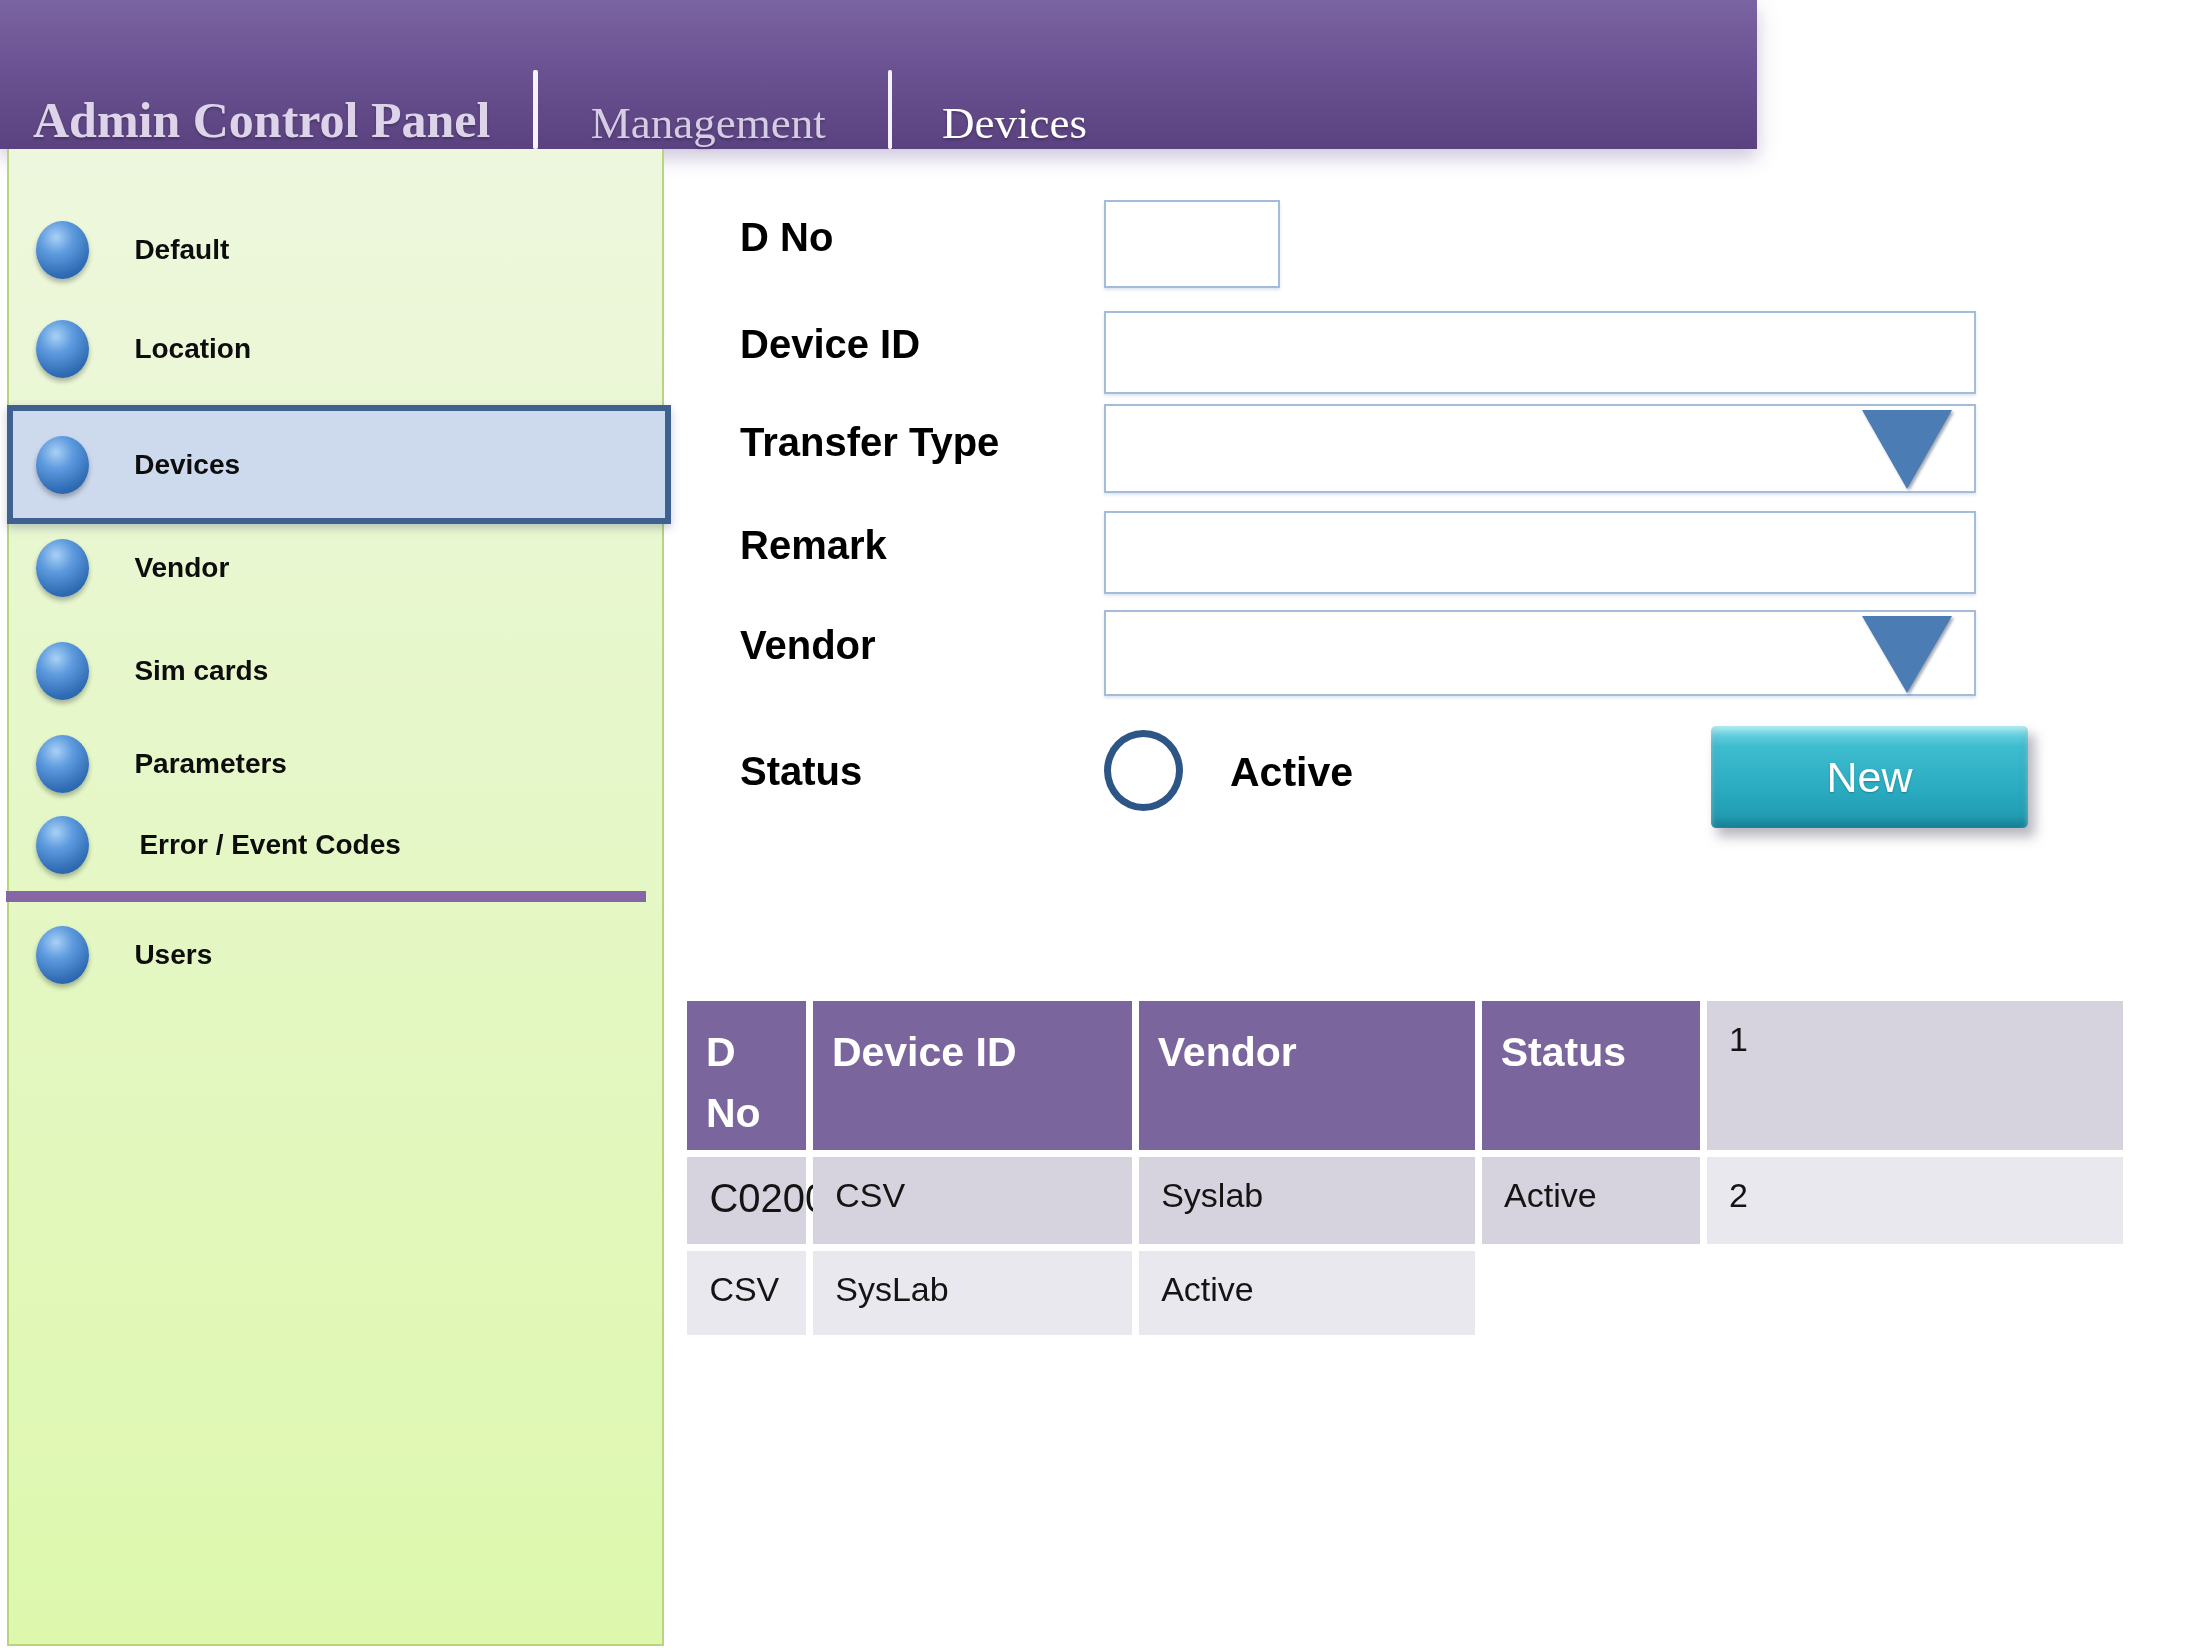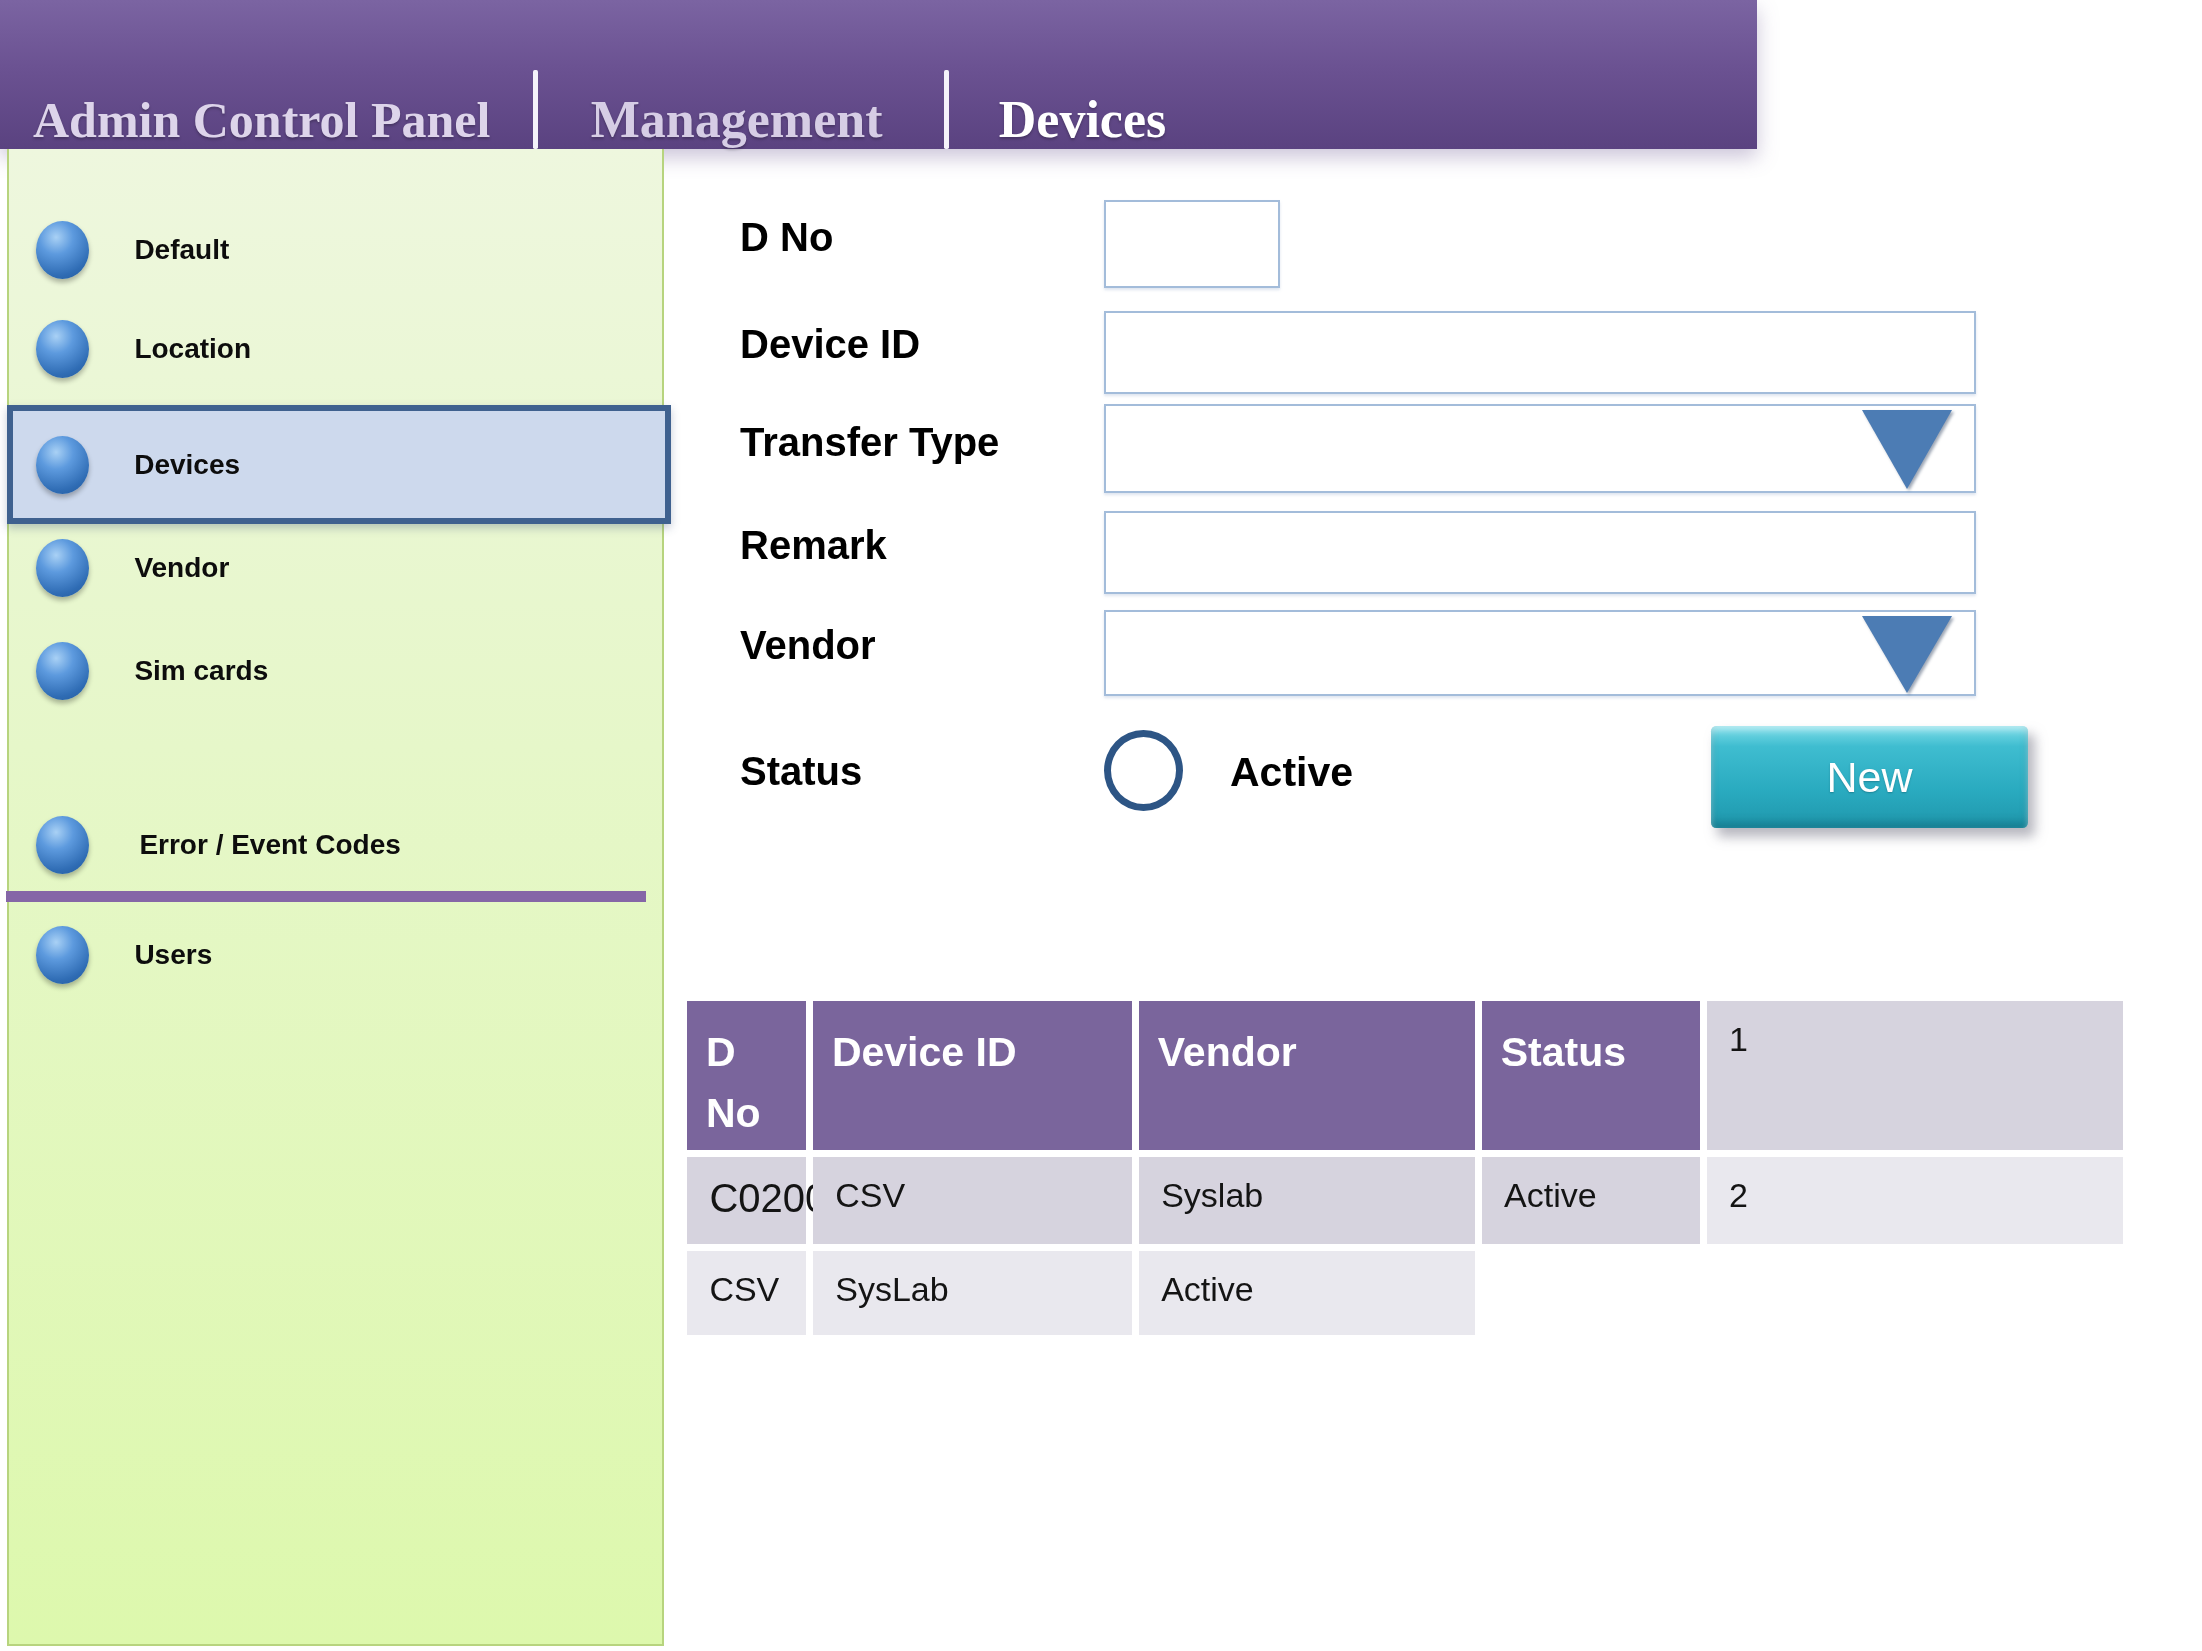--- a/index.html
+++ b/index.html
@@ -23,21 +23,21 @@
     color:#ddd4ea; text-shadow:0 1.7px 2.6px rgba(0,0,0,0.25);
     white-space:nowrap;
   }
   .hdr-divider {
     width:4.3px; height:79px; background:#f5f2fa; border-radius:1.7px;
     flex:0 0 auto;
   }
   .hdr-divider.d1 { margin-left:43px; }
   .hdr-divider.d2 { margin-left:62px; }
   .nav-item {
-    font-size:52px; font-weight:bold; white-space:nowrap; cursor:pointer;
+    font-size:45px; font-weight:normal; white-space:nowrap; cursor:pointer;
     text-shadow:0 1.7px 2.6px rgba(0,0,0,0.25);
   }
   .nav-item.management { margin-left:53px; color:#d6cde5; }
   .nav-item.settings   { margin-left:50px; color:#ffffff; }
 
   
   .sidebar {
     position:absolute; left:6.9px; top:149px; width:657px; height:1497px;
     background:linear-gradient(180deg, #eef7de 0%, #e6f7c9 40%, #ddf8ad 100%);
     border:2.6px solid #b7d47e; border-top:none;
@@ -183,20 +183,24 @@
     <div class="side-item it-vendor">
       <span class="bullet"></span>
       <span class="side-label">Vendor</span>
     </div>
 
     <div class="side-item it-simcards">
       <span class="bullet"></span>
       <span class="side-label">Sim cards</span>
     </div>
 
+    <div class="side-item it-params">
+      <span class="bullet"></span>
+      <span class="side-label">Parameters</span>
+    </div>
 
     <div class="side-item it-errors">
       <span class="bullet"></span>
       <span class="side-label">Error / Event Codes</span>
     </div>
 
     <div class="side-divider"></div>
 
     <div class="side-item it-users">
       <span class="bullet"></span>

